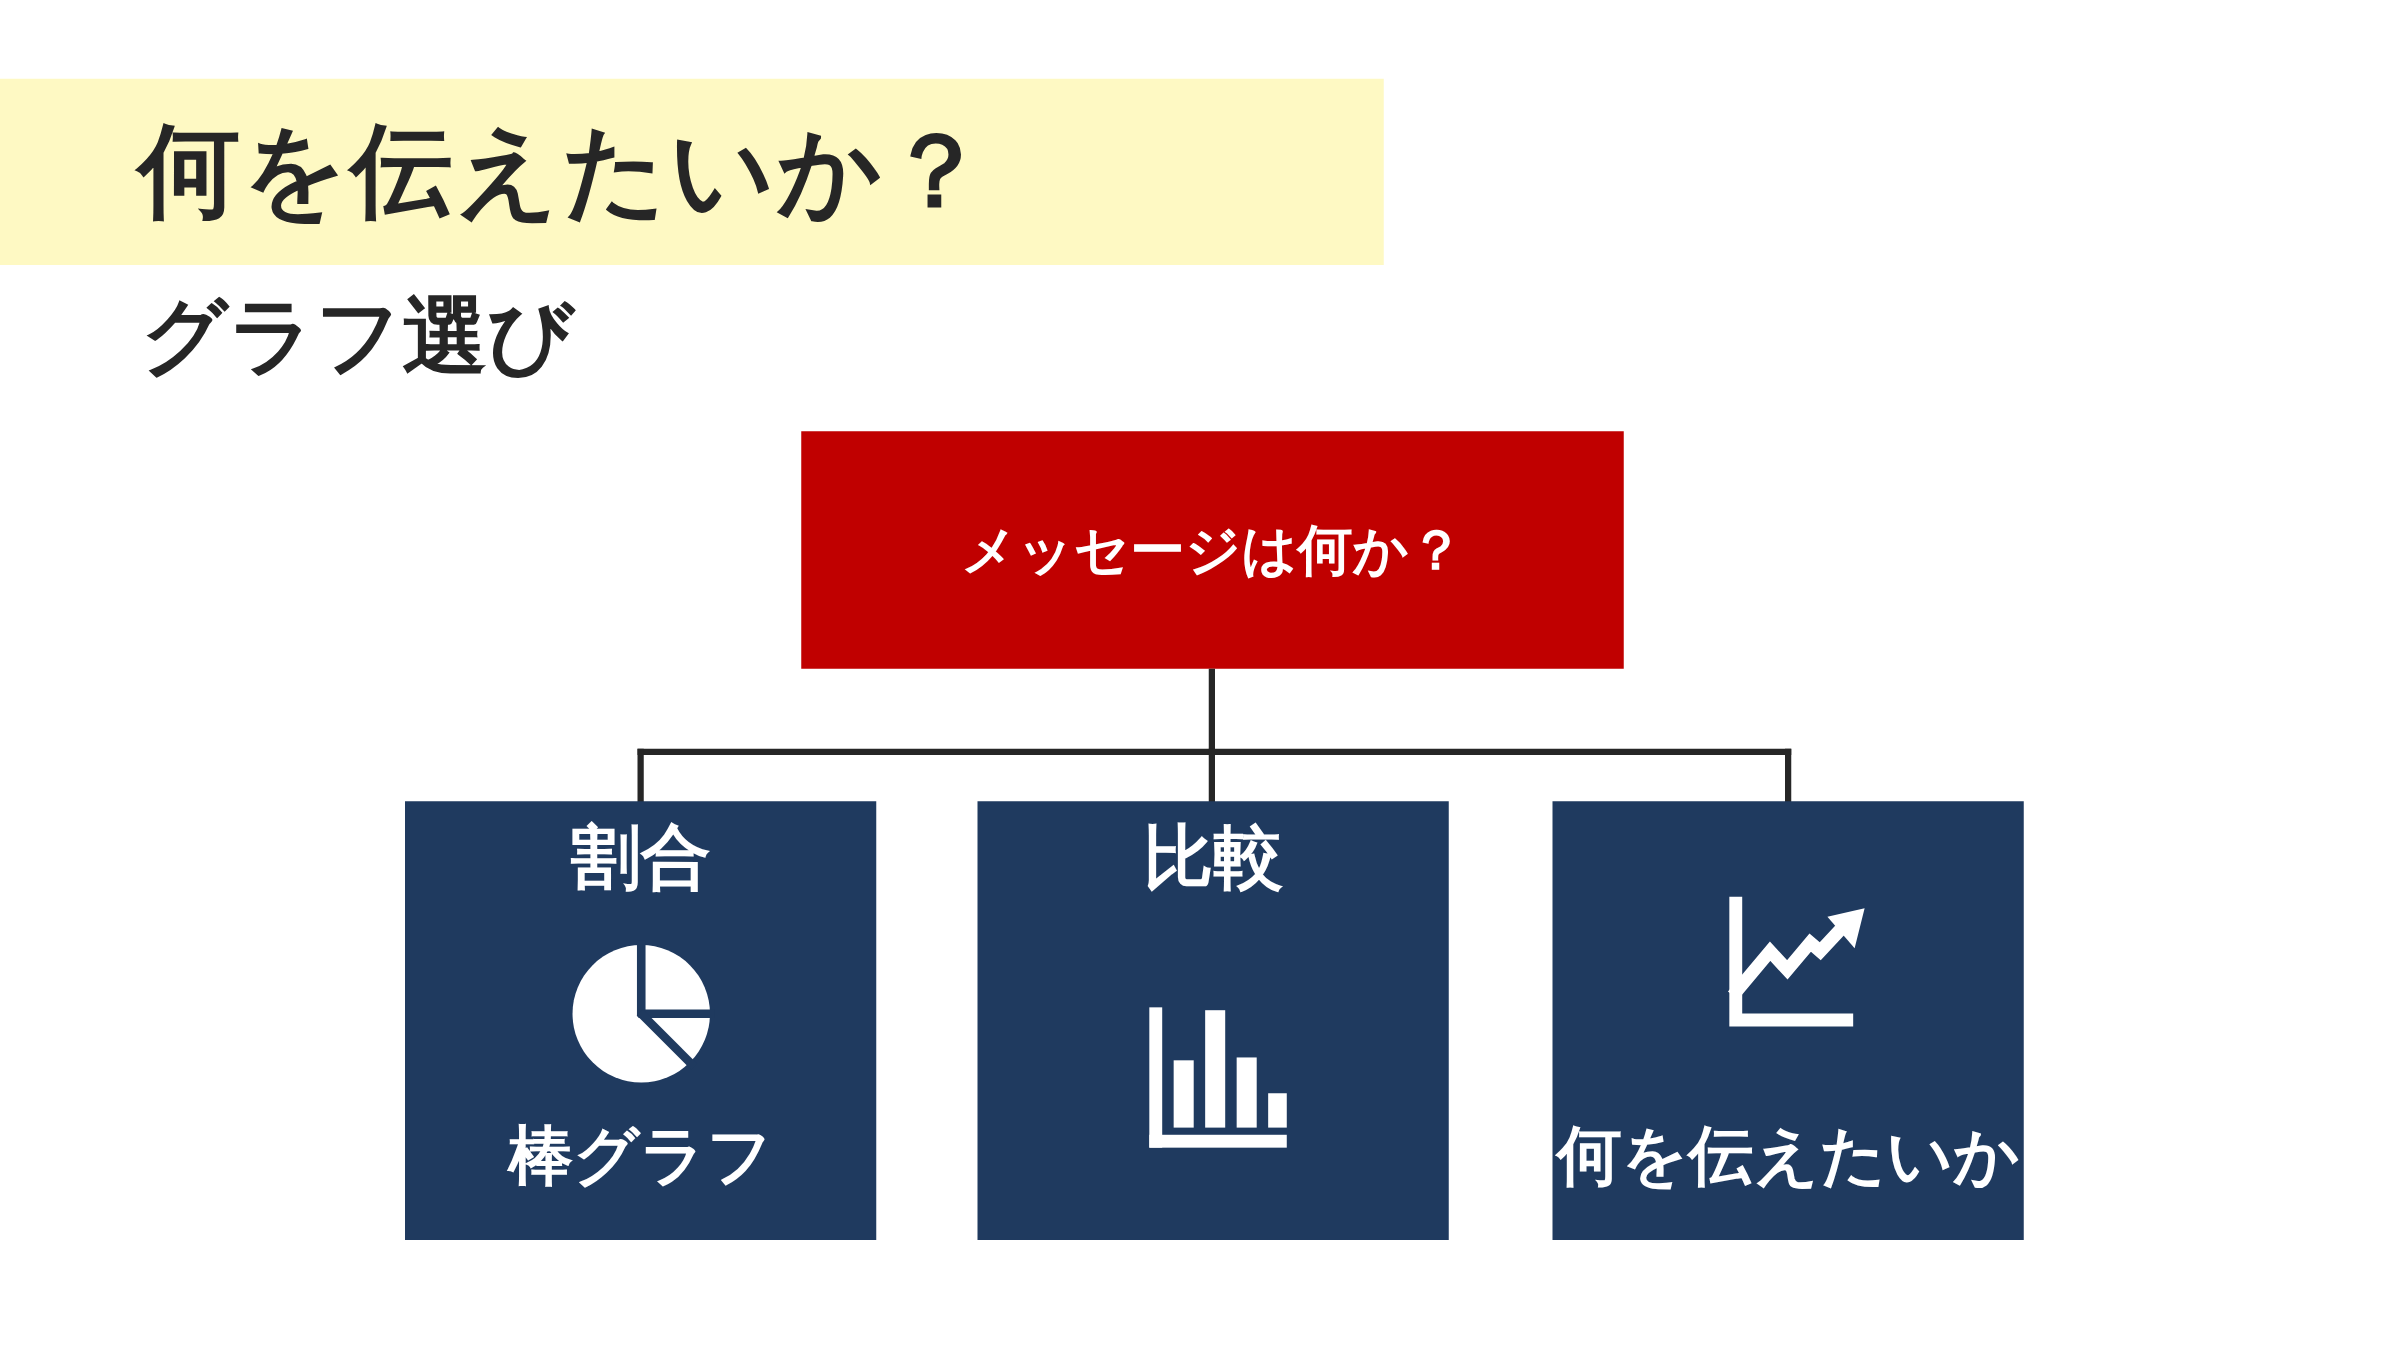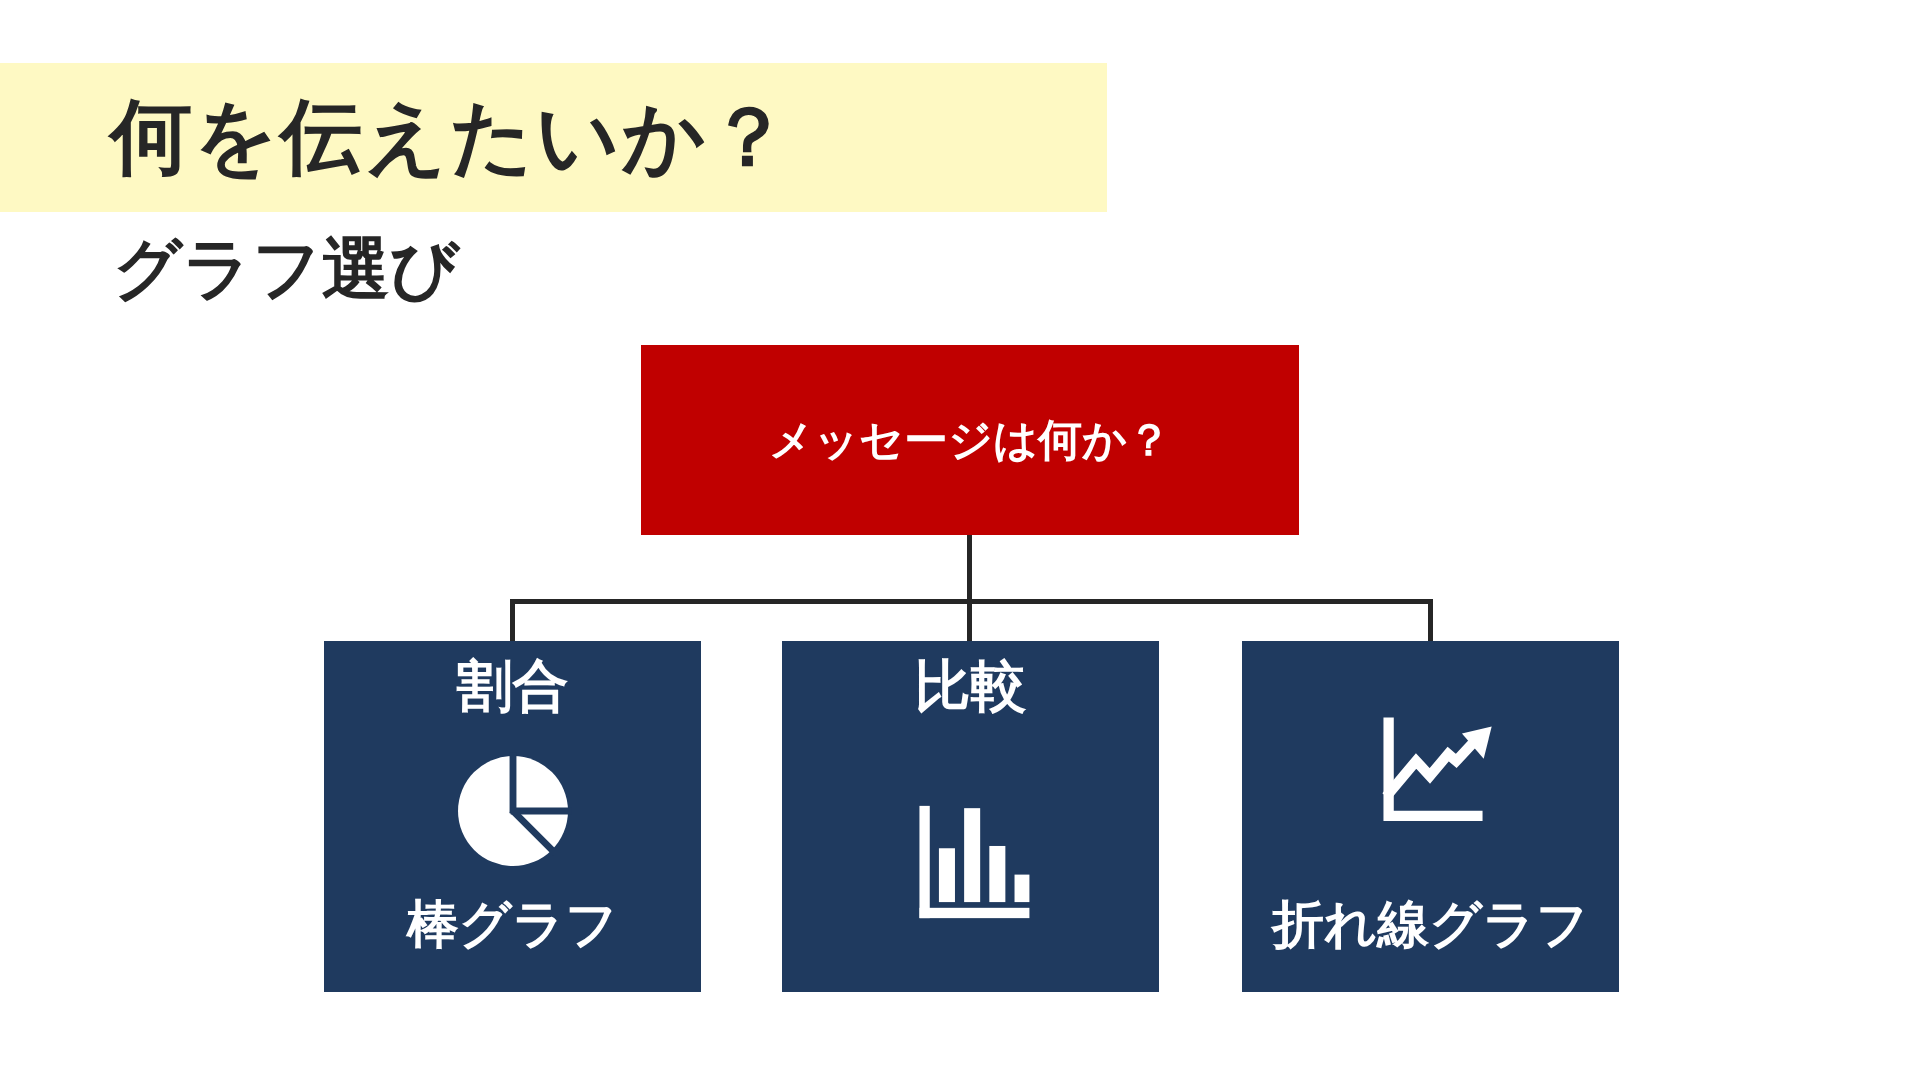--- a/index.html
+++ b/index.html
@@ -115,14 +115,14 @@
 </div>
 
 <div class="node node-3">
   <div class="node-icon">
     <svg viewBox="0 0 110 110" xmlns="http://www.w3.org/2000/svg">
       <path class="icon-stroke" d="M18,10 V96 H100" stroke-width="9"></path>
       <path class="icon-stroke" d="M16,79 L42,48 L54,61 L70,42 L77,48 L91,33" stroke-width="9"></path>
       <polygon class="icon-fill" points="82,24 108,18 101,46"></polygon>
     </svg>
   </div>
-  <div class="node-chart">折れ線グラフ</div>
+  <div class="node-chart">何を伝えたいか</div>
 </div>
 
 </body></html>

